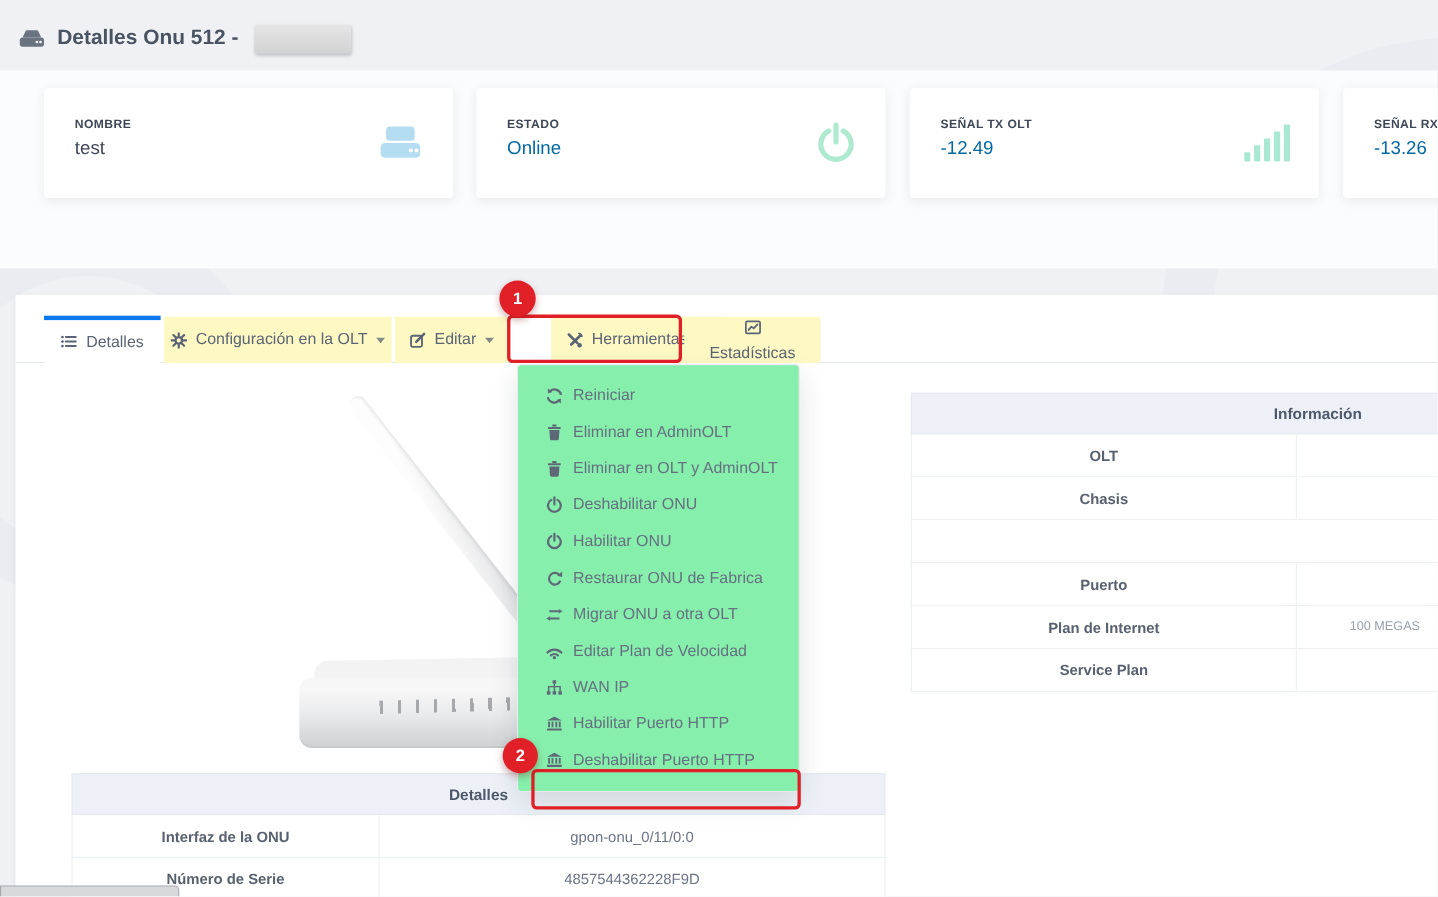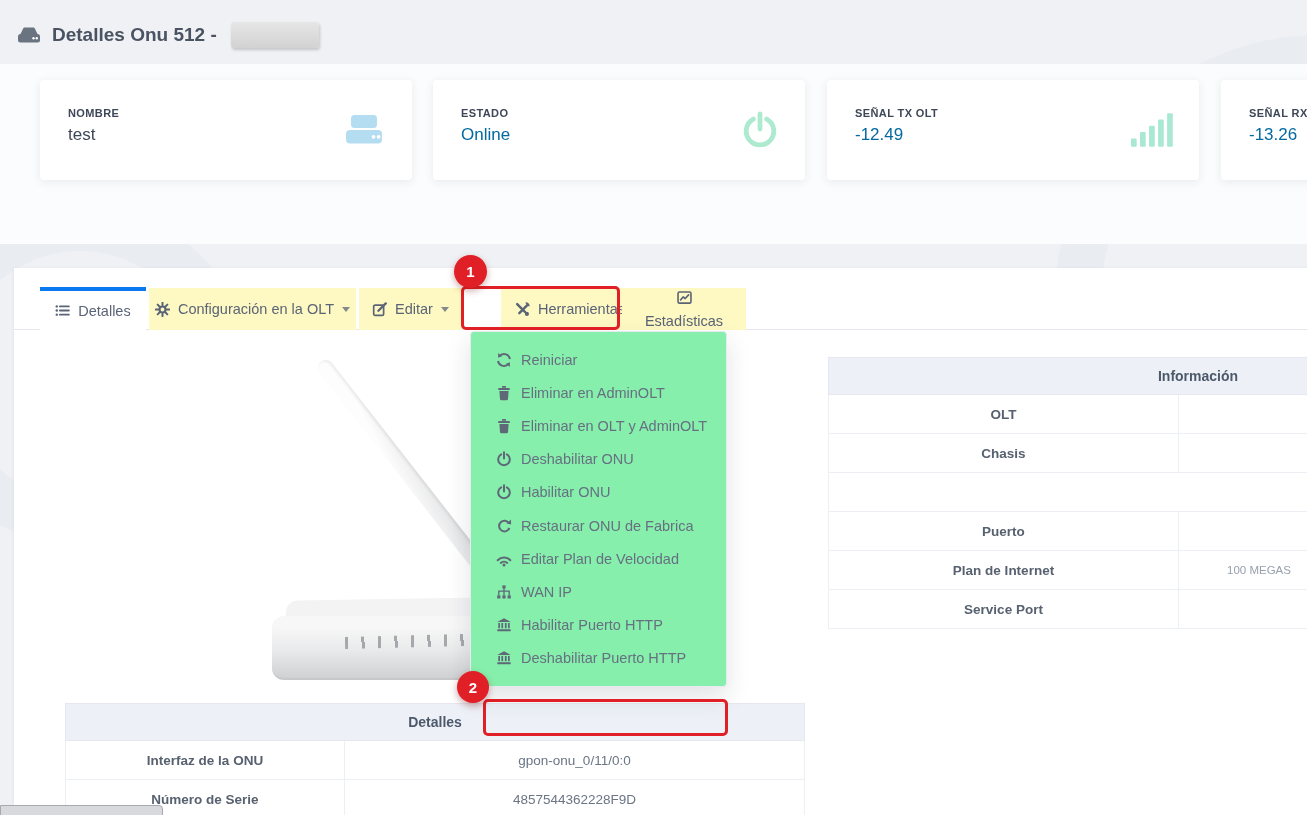--- a/index.html
+++ b/index.html
@@ -301,21 +301,21 @@
     </div>
     <div class="trow">
       <div class="cell-l">Puerto</div>
       <div class="cell-v"></div>
     </div>
     <div class="trow">
       <div class="cell-l">Plan de Internet</div>
       <div class="cell-v">100 MEGAS</div>
     </div>
     <div class="trow">
-      <div class="cell-l">Service Port</div>
+      <div class="cell-l">Service Plan</div>
       <div class="cell-v"></div>
     </div>
   </div>
 
   <div class="tbl tbl-details">
     <div class="thead">Detalles</div>
     <div class="trow">
       <div class="cell-l">Interfaz de la ONU</div>
       <div class="cell-v">gpon-onu_0/11/0:0</div>
     </div>
@@ -354,20 +354,26 @@
       <svg>
           <use href="#i-power"></use>
         </svg>
       <span>Habilitar ONU</span>
     </div>
     <div class="mi">
       <svg>
           <use href="#i-rotate"></use>
         </svg>
       <span>Restaurar ONU de Fabrica</span>
+    </div>
+    <div class="mi">
+      <svg>
+          <use href="#i-transfer"></use>
+        </svg>
+      <span>Migrar ONU a otra OLT</span>
     </div>
     <div class="mi">
       <svg>
           <use href="#i-wifi"></use>
         </svg>
       <span>Editar Plan de Velocidad</span>
     </div>
     <div class="mi">
       <svg>
           <use href="#i-network"></use>

